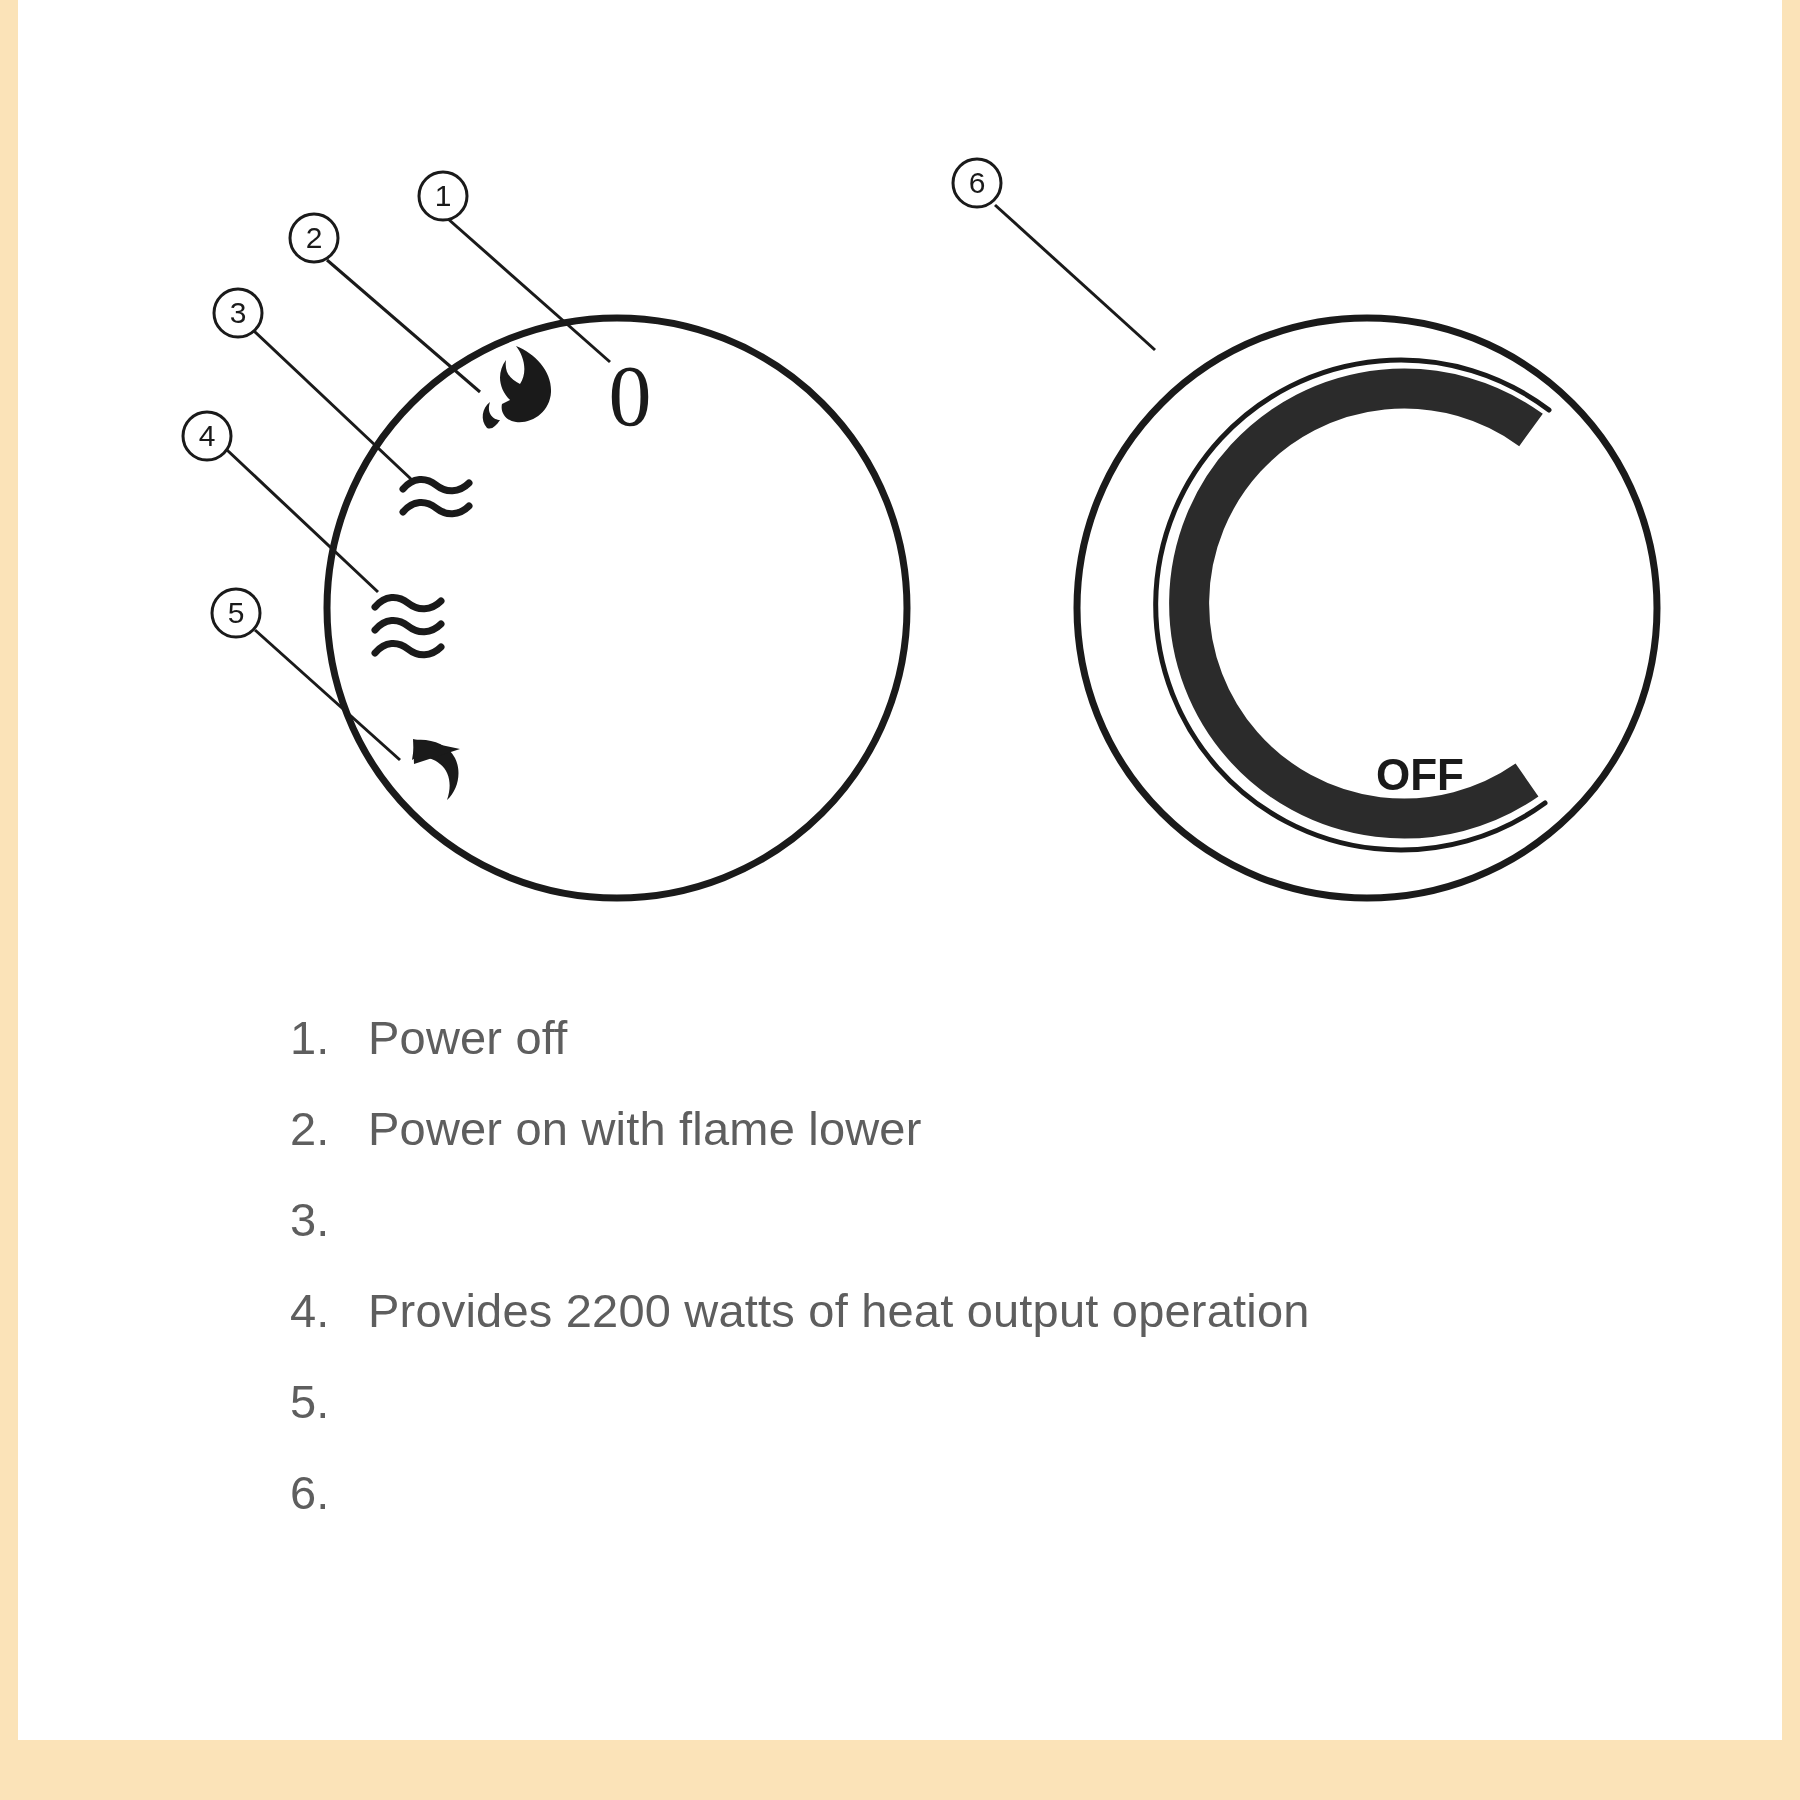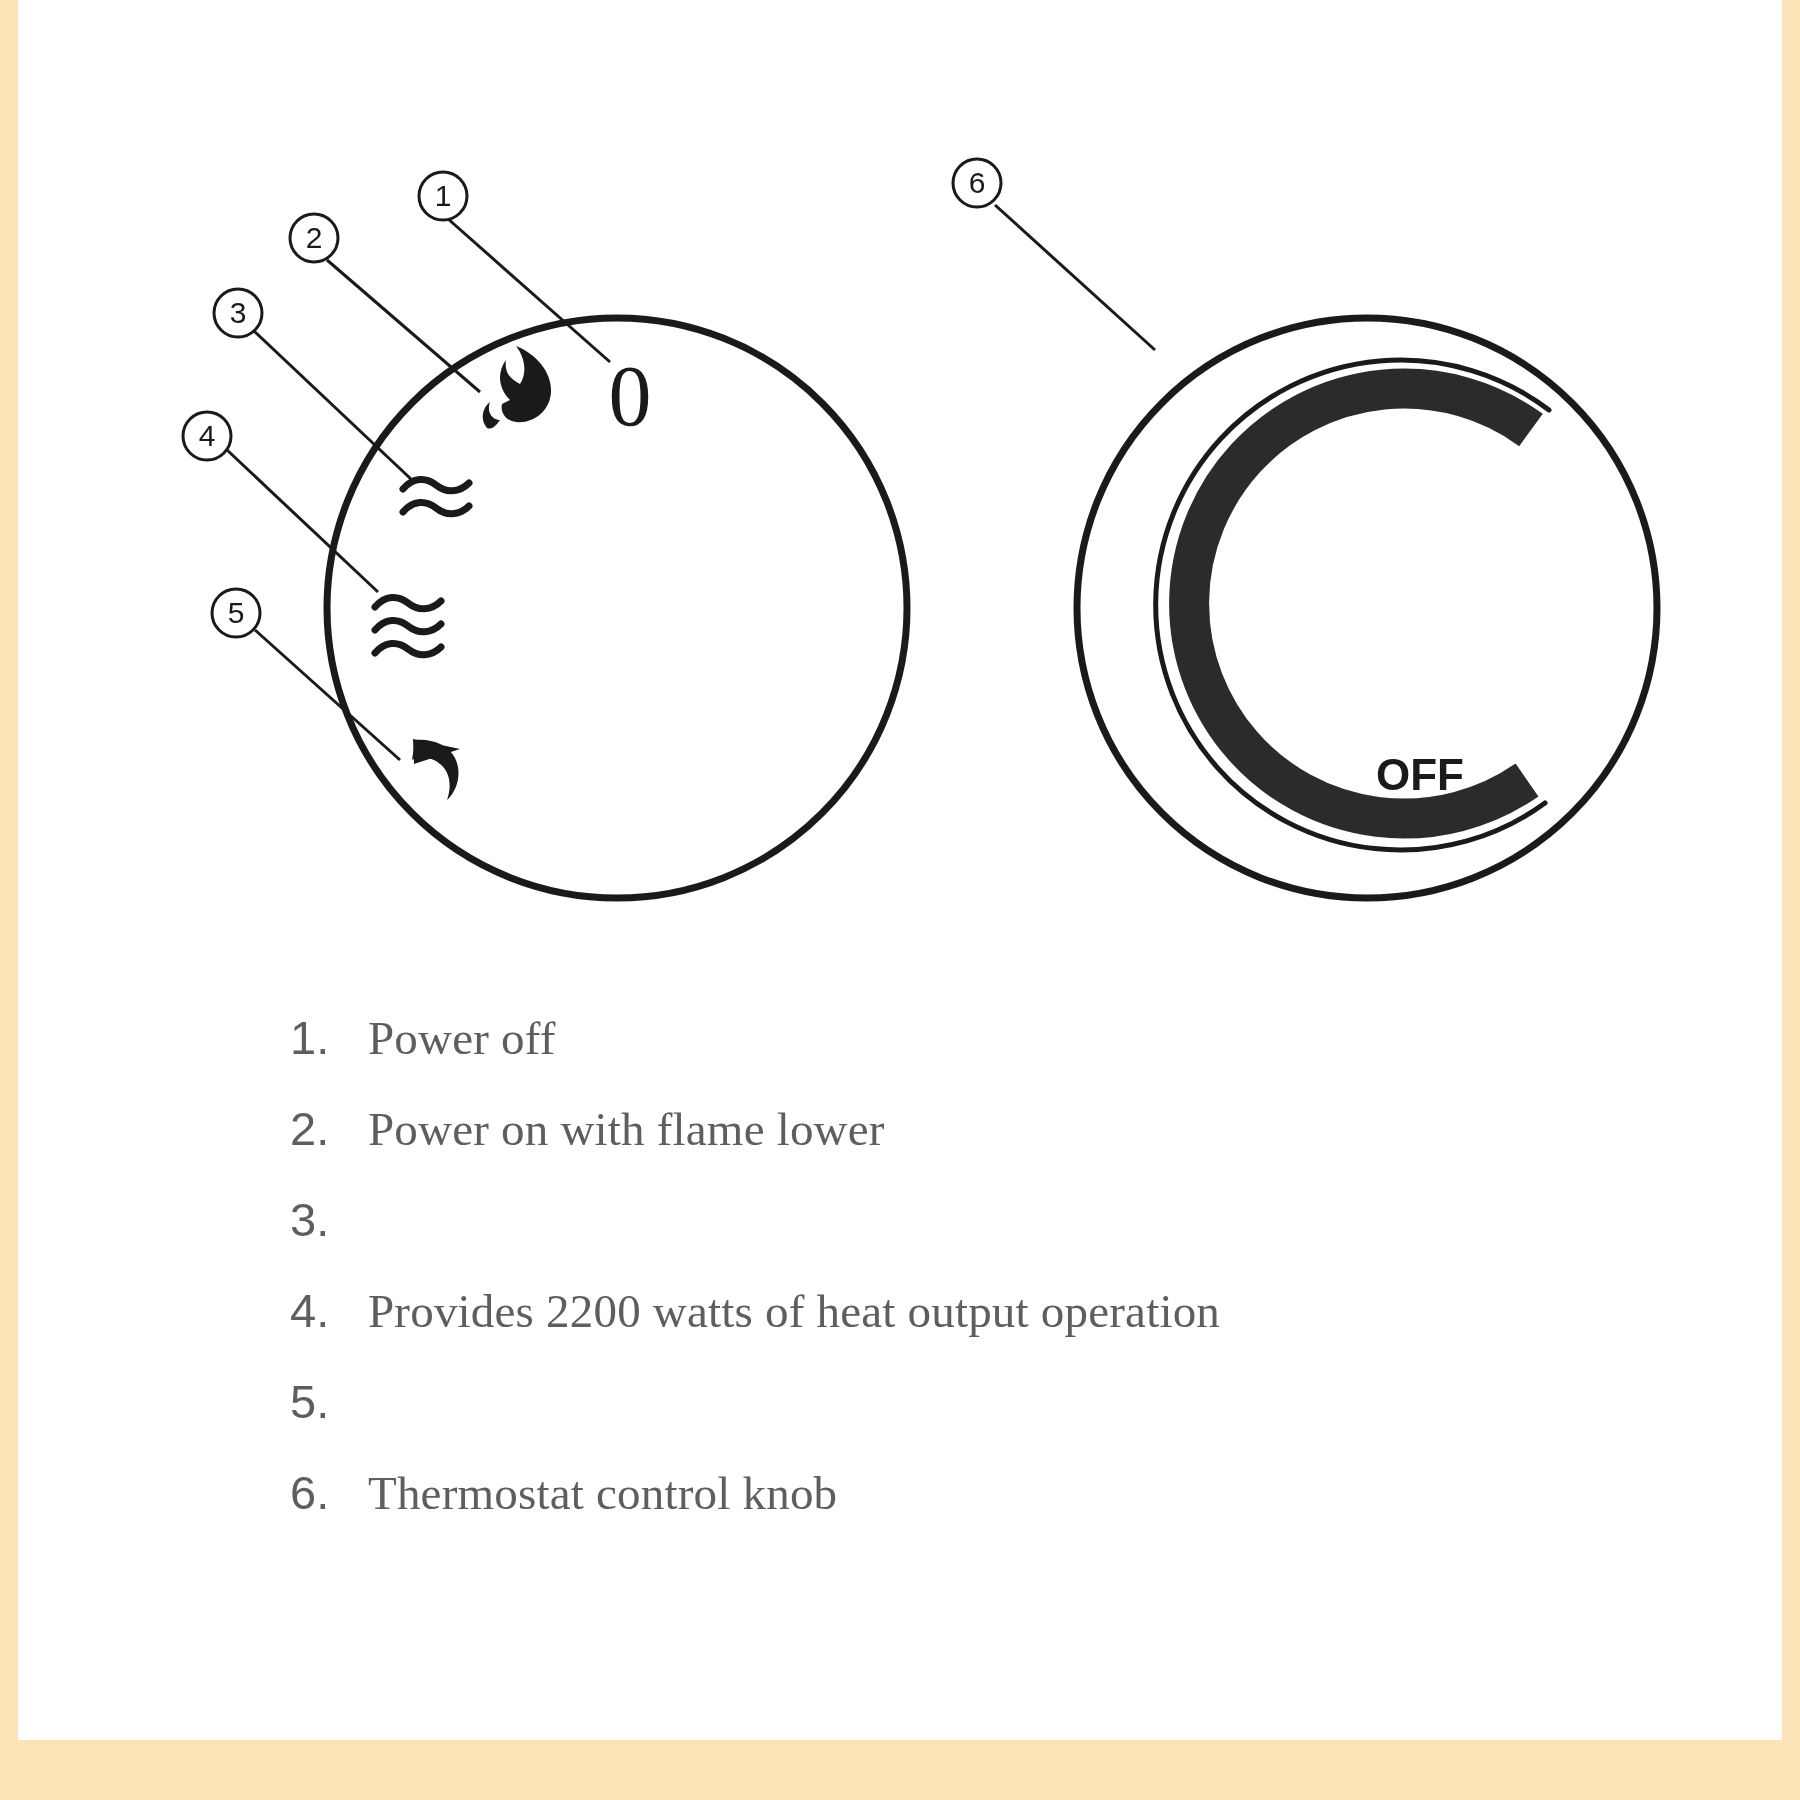--- a/index.html
+++ b/index.html
@@ -59,21 +59,21 @@
   .legend-num {
     width: 78px;
     flex: none;
     font-size: 47px;
     color: #5e5e5e;
     font-family: "Liberation Sans", sans-serif;
   }
   .legend-text {
     font-size: 47px;
     color: #5e5e5e;
-    font-family: Liberation Serif, serif;
+    font-family: Liberation Sans, sans-serif;
     letter-spacing: 0.2px;
   }
   .off-label {
     font-family: "Liberation Sans", sans-serif;
     font-weight: bold;
     font-size: 44px;
     fill: #1a1a1a;
   }
   .callout-num {
     font-family: "Liberation Sans", sans-serif;
@@ -189,17 +189,16 @@
     </div>
     <div class="legend-row">
       <span class="legend-num">4.</span>
       <span class="legend-text">Provides 2200 watts of heat output operation</span>
     </div>
     <div class="legend-row">
       <span class="legend-num">5.</span>
     </div>
     <div class="legend-row">
       <span class="legend-num">6.</span>
-      <span class="legend-text">Thermostat control knob</span>
     </div>
   </div>
 
 </div>
 
 </body></html>

